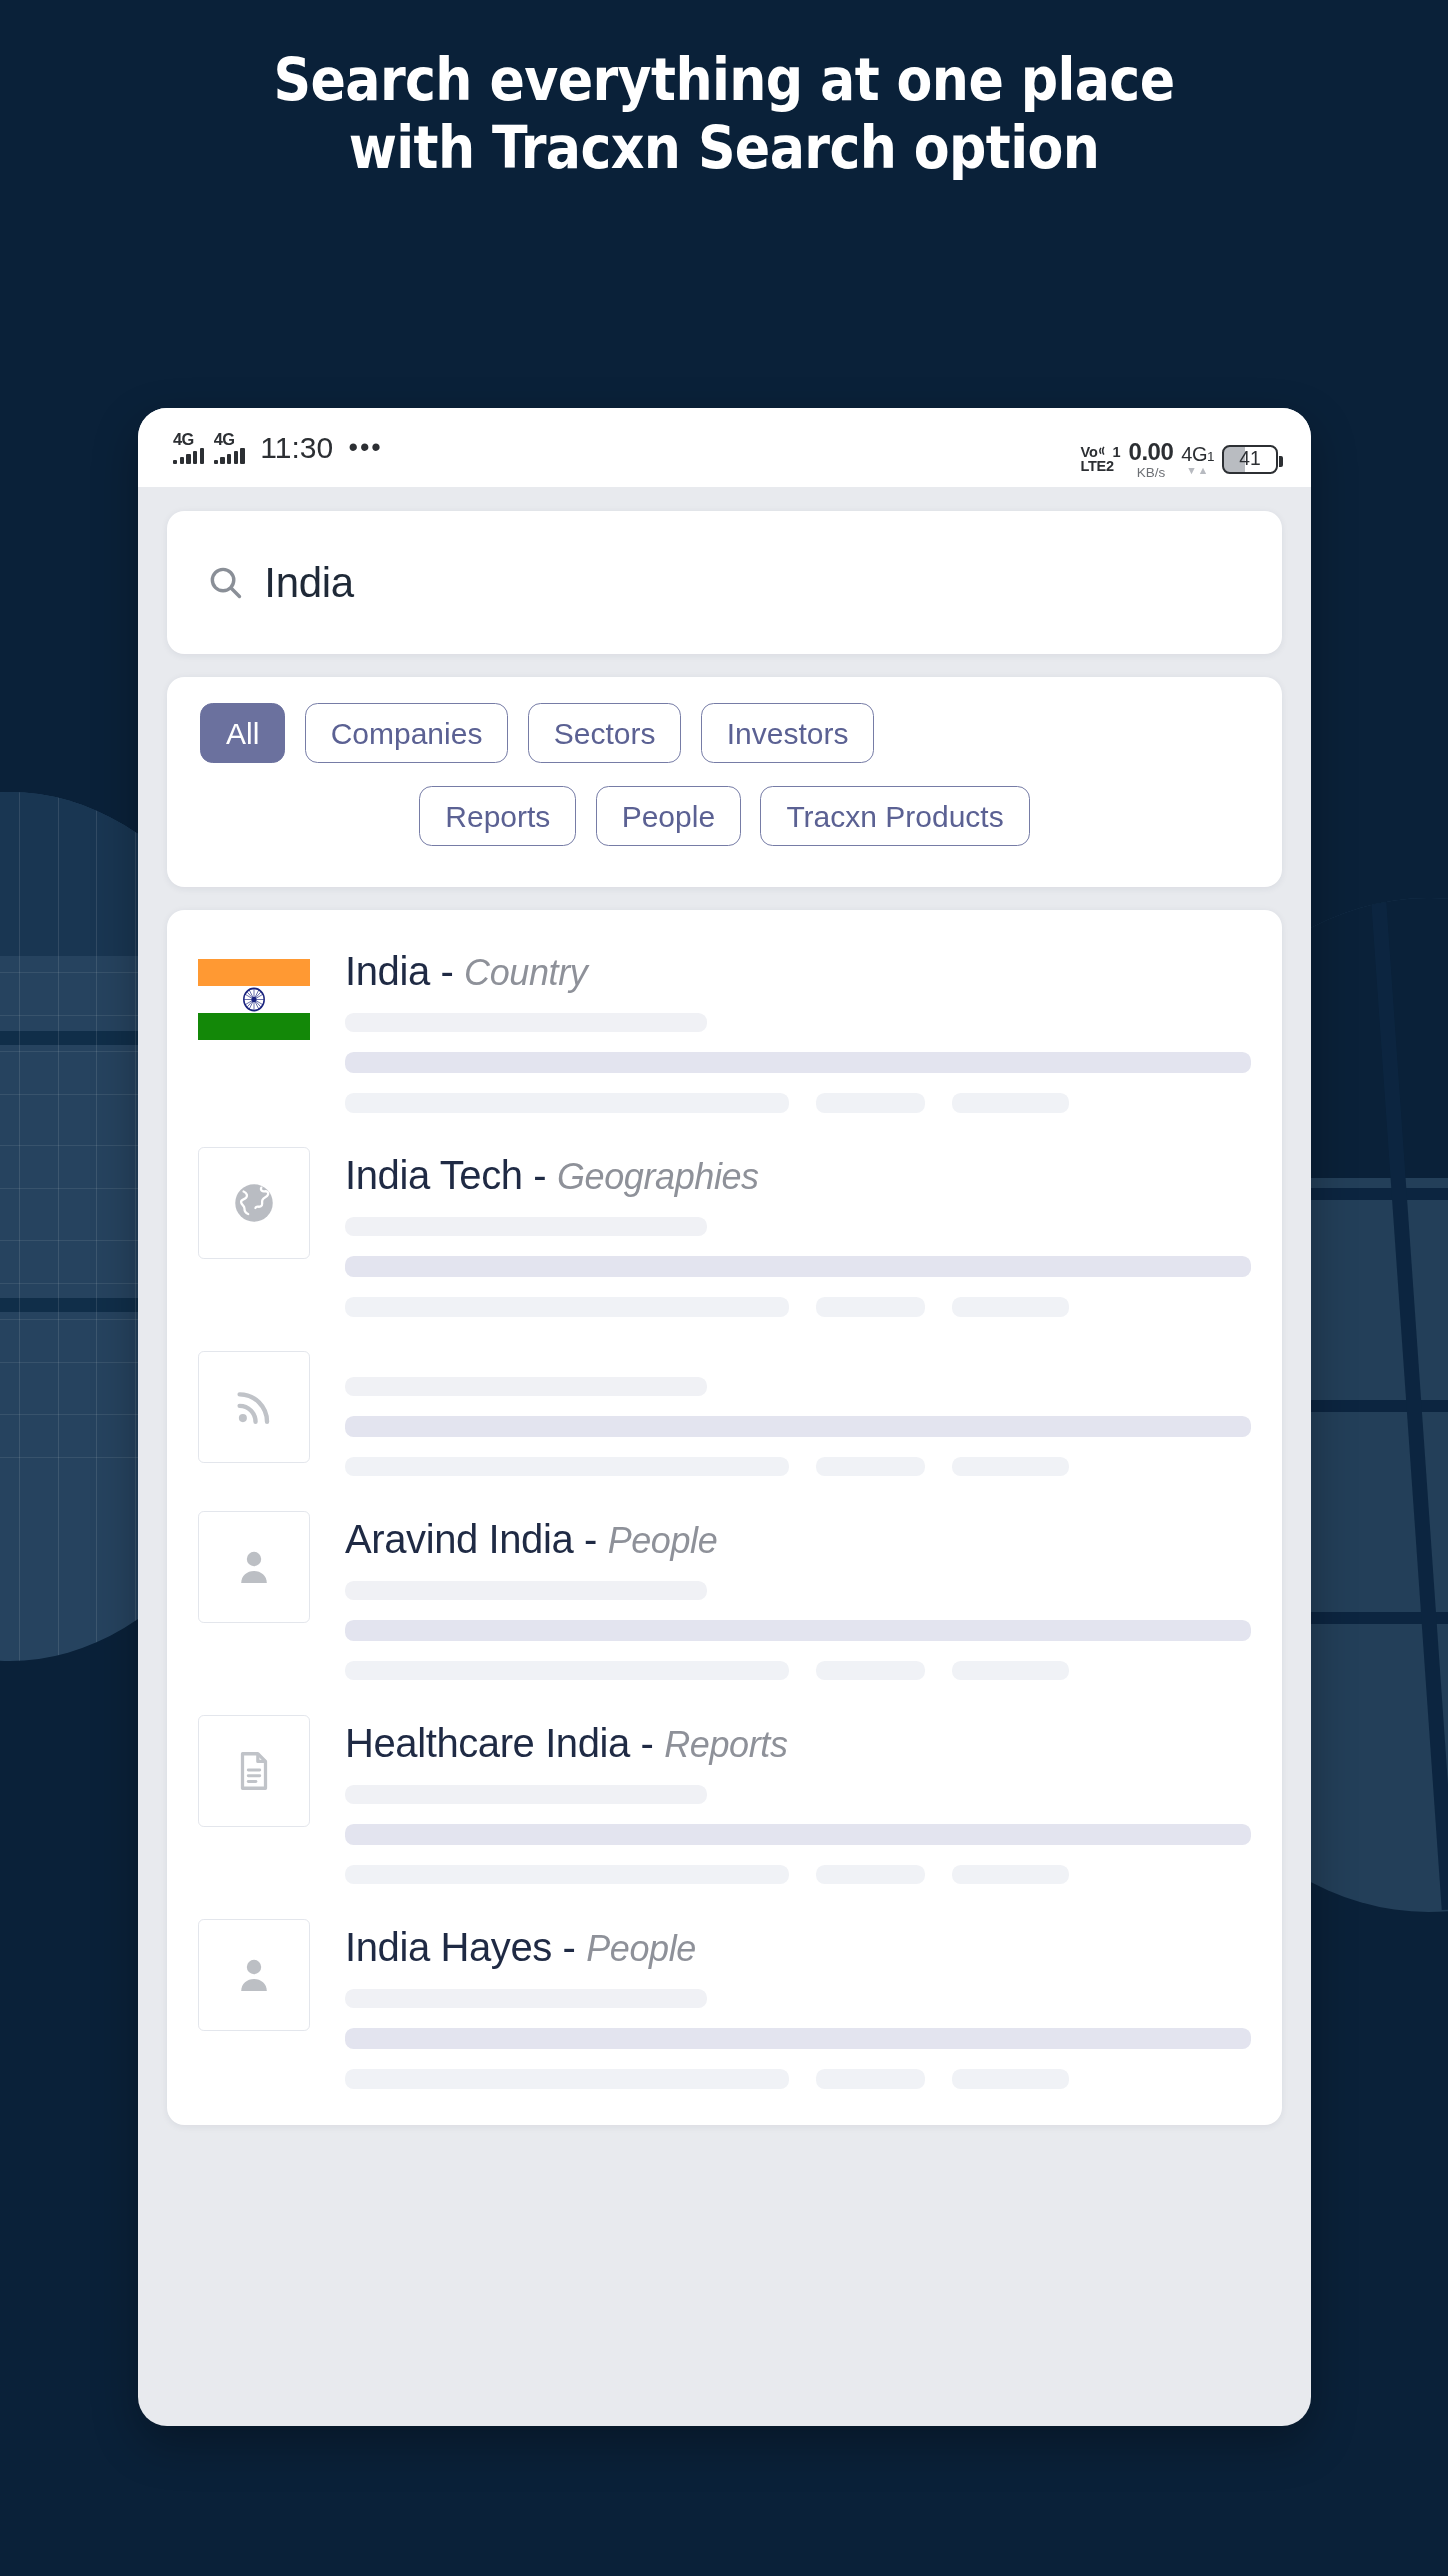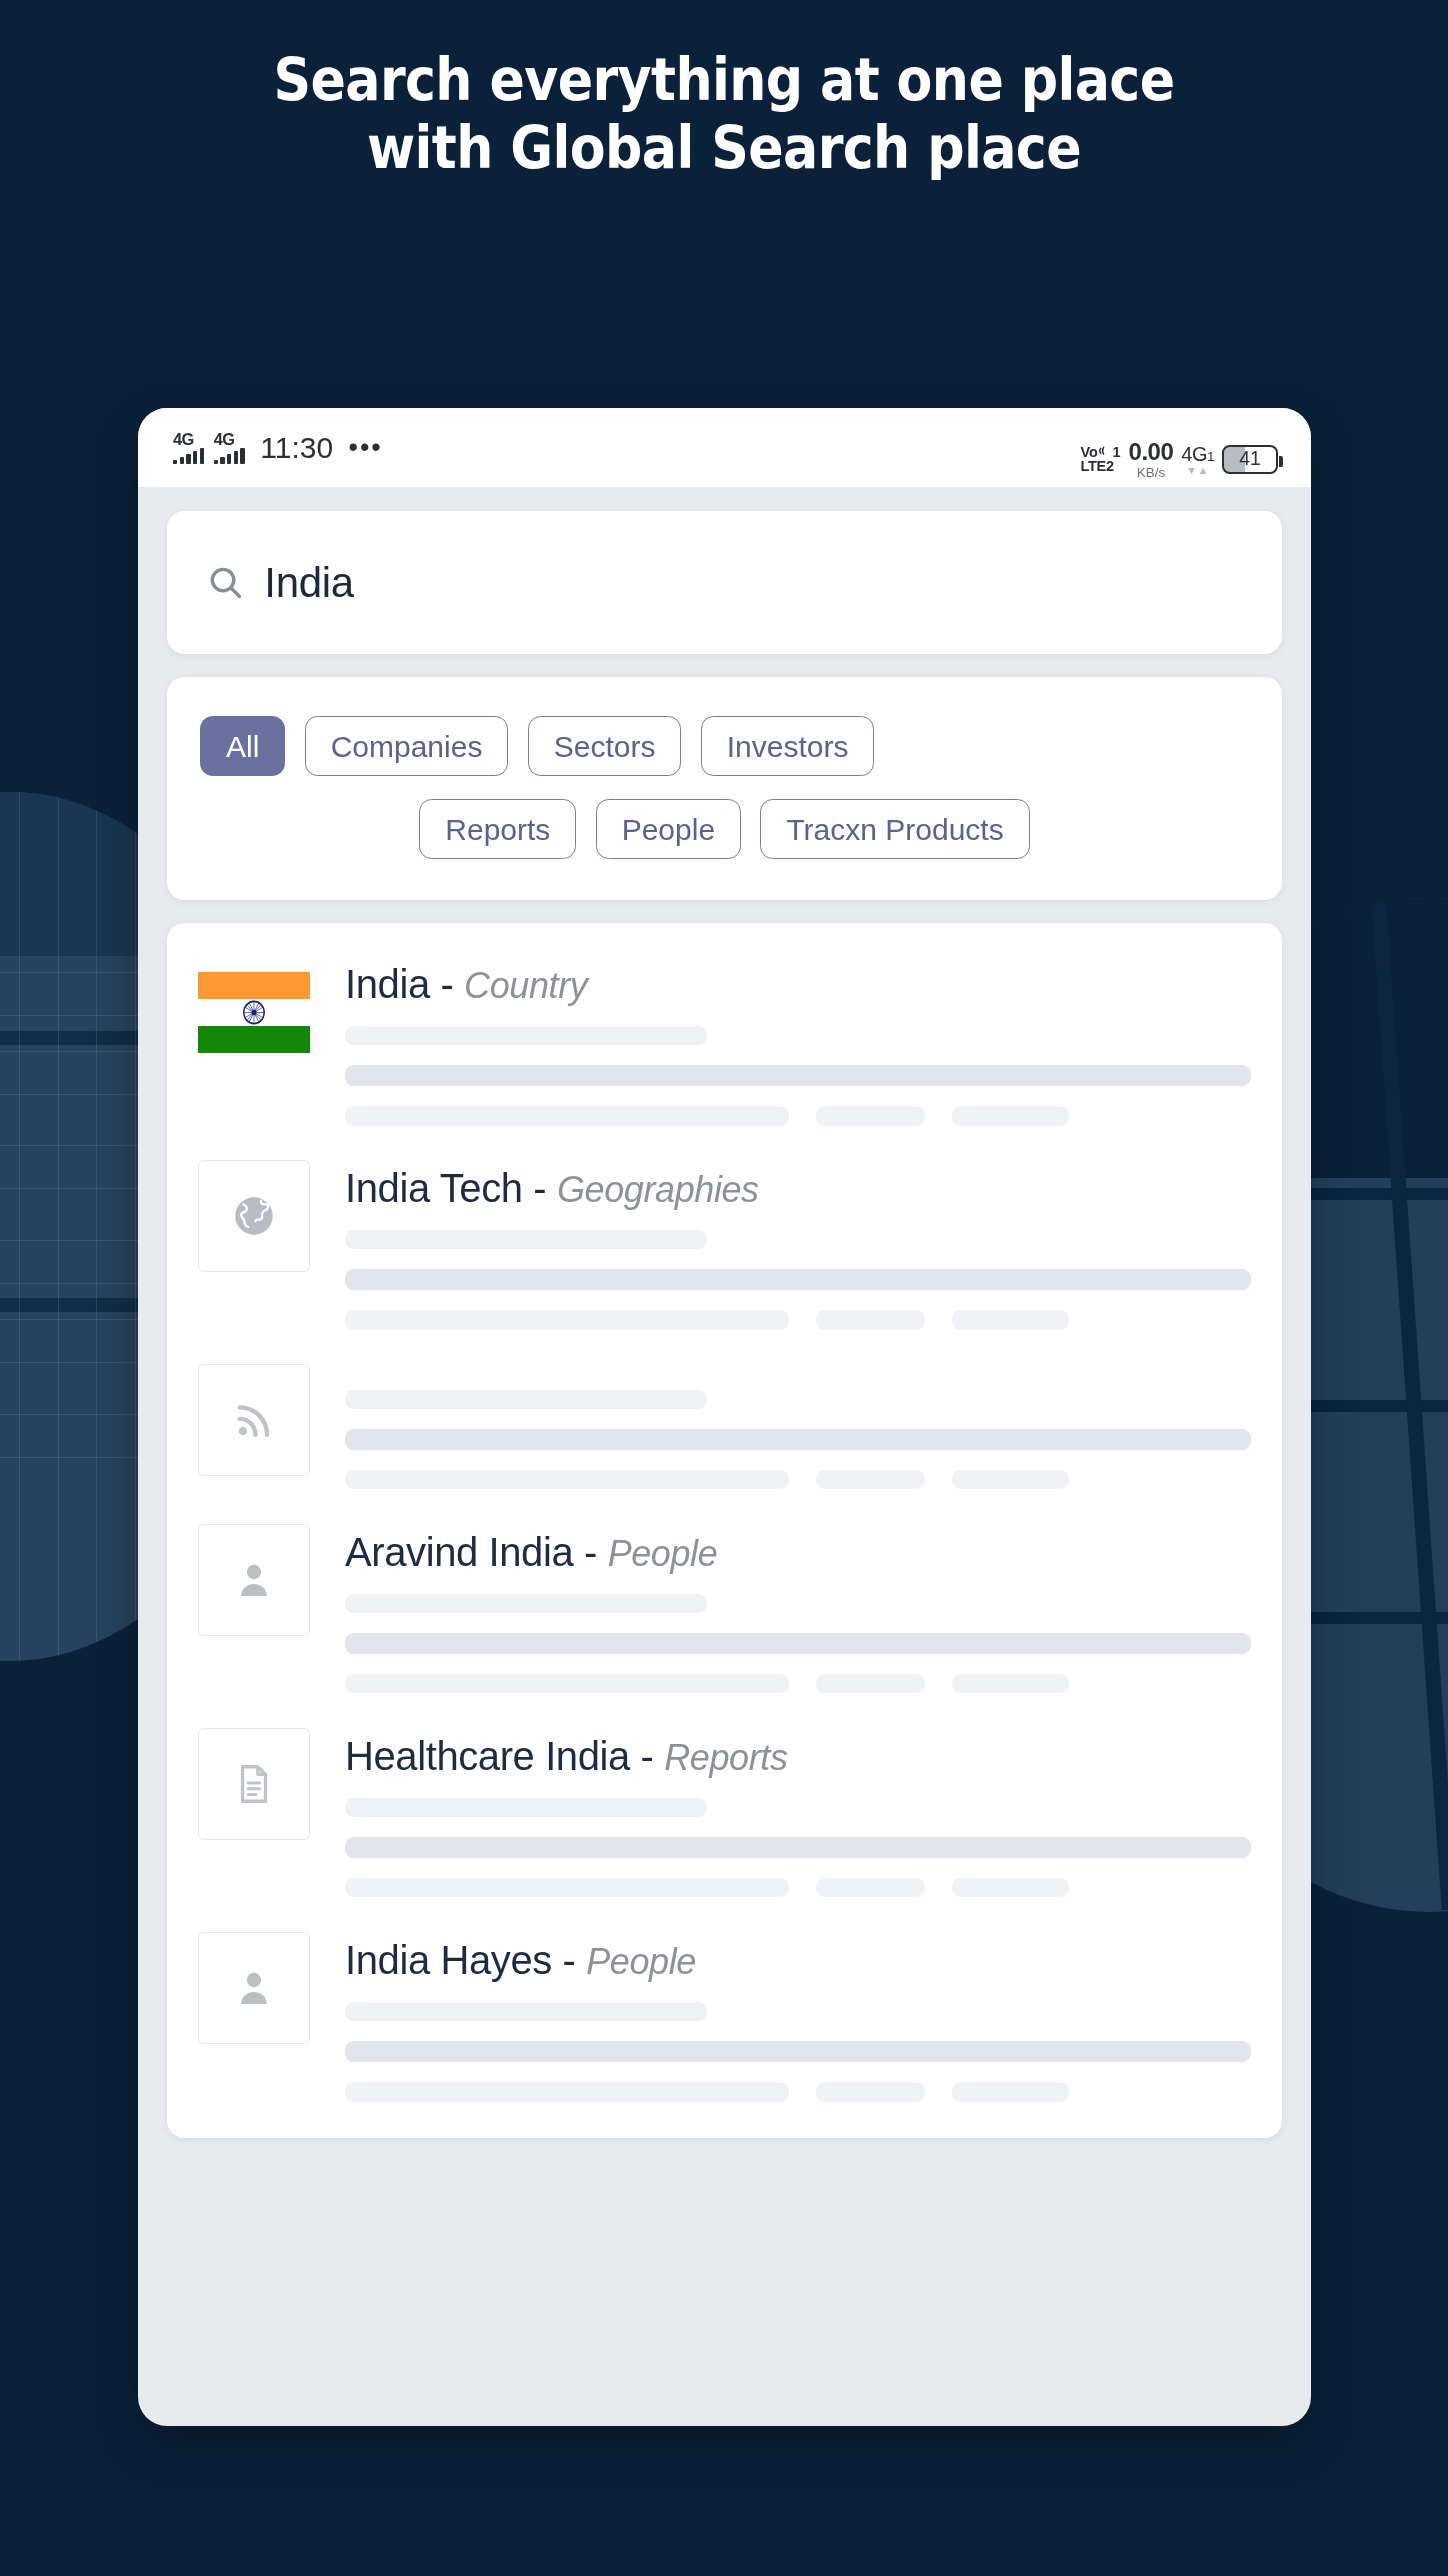--- a/index.html
+++ b/index.html
@@ -195,21 +195,21 @@
   .search-icon { flex: 0 0 auto; margin-right: 19.3px; display: flex; }
   .search-value {
     font-size: 42px;
     color: #1f2937;
     font-weight: 400;
     letter-spacing: -0.3px;
   }
 
   
   .filters {
-    padding: 39px 33px 41px 33px;
+    padding: 26px 33px 41px 33px;
     margin-bottom: 23px;
   }
   .chip-row { display: flex; gap: 19.3px; }
   .chip-row.r1 { justify-content: flex-start; }
   .chip-row.r2 { justify-content: center; margin-top: 23px; }
   .chip {
     border: 1.9px solid #767ca6;
     color: #5b6193;
     background: #ffffff;
     border-radius: 12.6px;
@@ -297,21 +297,21 @@
     <div class="rb" style="top:502px"></div>
     <div class="rb" style="top:714px"></div>
     <div class="rv" style="left:116px; transform: rotate(10deg)"></div>
     <div class="rv" style="left:290px; transform: rotate(-4deg)"></div>
 
   </div>
 </div>
 
 <h1 class="headline">
   <span class="l1">Search everything at one place</span>
-  <span class="l2">with Global Search place</span>
+  <span class="l2">with Tracxn Search option</span>
 </h1>
 
 <div class="phone">
 
   <div class="statusbar">
     <div class="sb-left">
       <div class="sig">
         <span class="sig-g">4G</span>
         <span class="sig-bars">
             <i></i>

